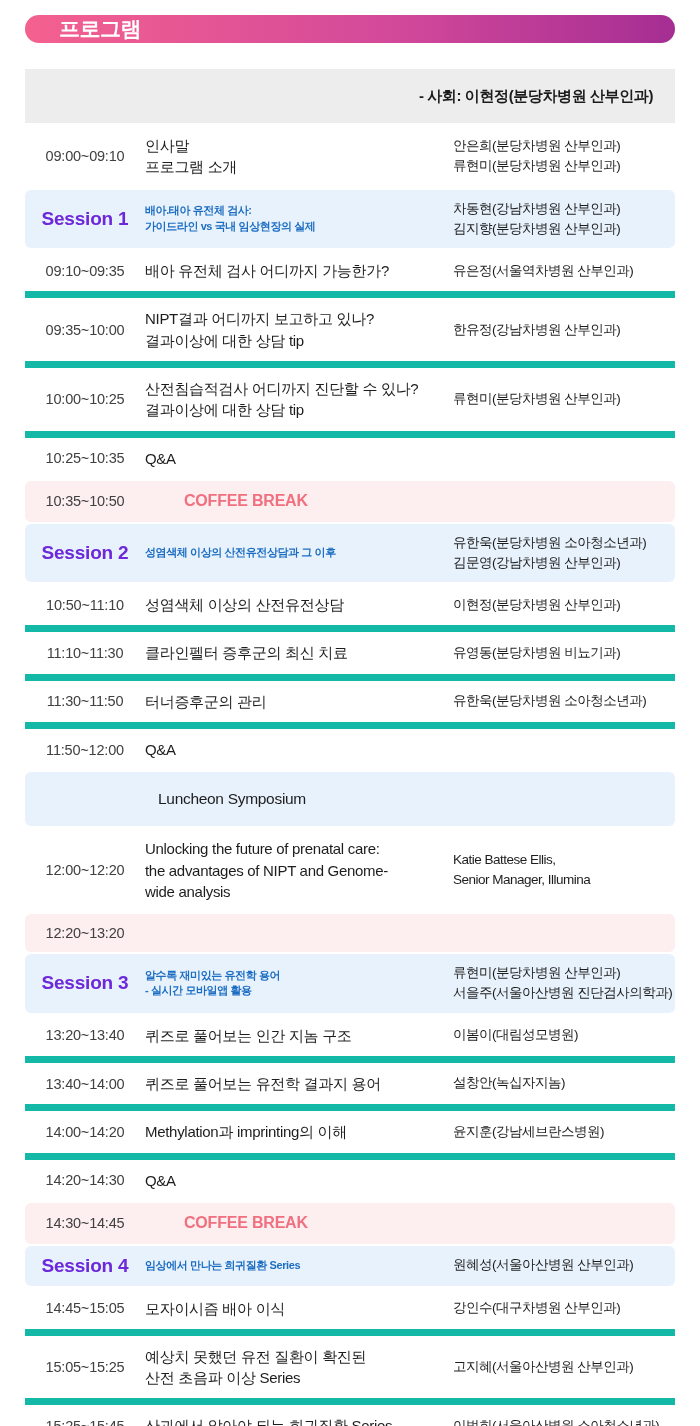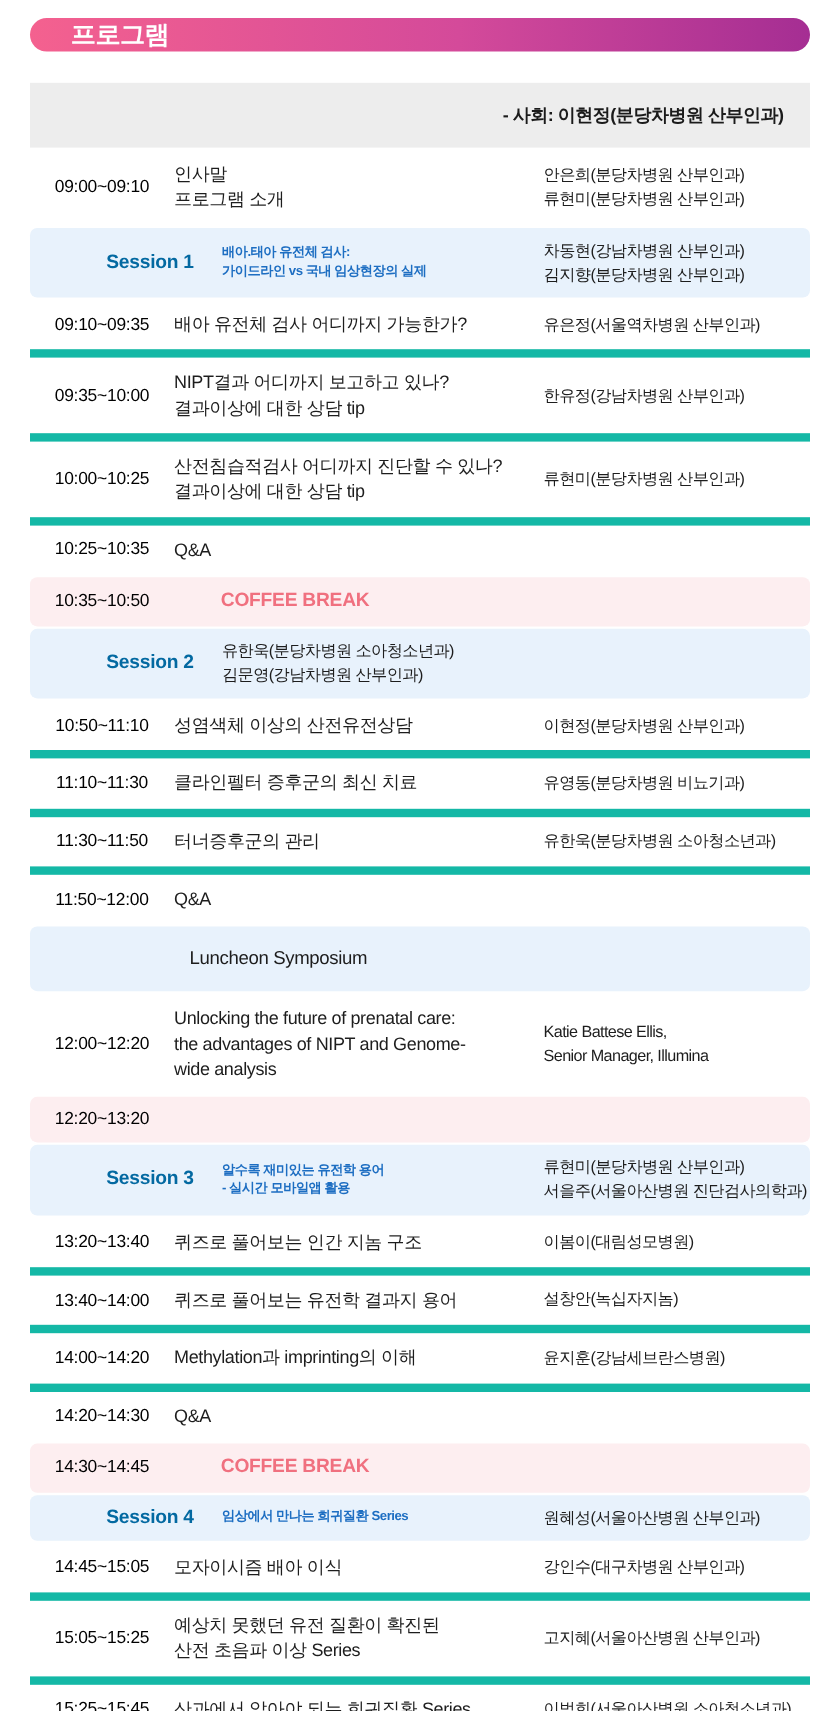--- a/index.html
+++ b/index.html
@@ -58,21 +58,21 @@
     padding: 10px 0;
     box-sizing: border-box;
   }
   .row.plain + .row.plain { border-top: 7px solid #14b8a6; }
 
   .time {
     width: 120px;
     flex-shrink: 0;
     text-align: center;
     font-size: 14.5px;
-    color: #000000;
+    color: #404040;
     letter-spacing: -0.2px;
   }
   .content {
     flex: 1;
     padding-right: 10px;
     font-size: 15px;
     line-height: 1.42;
     color: #1d1d1d;
     letter-spacing: -0.3px;
   }
@@ -86,25 +86,24 @@
   }
 
   
   .row.session {
     background: #e8f2fc;
     border-radius: 6px;
     margin: 2px 0;
     padding: 9px 0;
   }
   .row.session .time {
-    color: #0369a1;
+    color: #6d28d9;
     font-weight: 600;
-    font-size: 16px;
+    font-size: 19px;
     letter-spacing: -0.2px;
-    padding-left: 40px;
   }
   .row.session .content {
     color: #1d6ec2;
     font-weight: 700;
     font-size: 11px;
     letter-spacing: -0.4px;
   }
 
   
   .row.break {
@@ -205,20 +204,23 @@
       </div>
       <div class="row break">
         <div class="time">10:35~10:50</div>
         <div class="content">
           <div class="line">COFFEE BREAK</div>
         </div>
         <div class="speakers"></div>
       </div>
       <div class="row session">
         <div class="time">Session 2</div>
+        <div class="content">
+          <div class="line">성염색체 이상의 산전유전상담과 그 이후</div>
+        </div>
         <div class="speakers">
           <div class="line">유한욱(분당차병원 소아청소년과)</div>
           <div class="line">김문영(강남차병원 산부인과)</div>
         </div>
       </div>
       <div class="row plain">
         <div class="time">10:50~11:10</div>
         <div class="content">
           <div class="line">성염색체 이상의 산전유전상담</div>
         </div>

